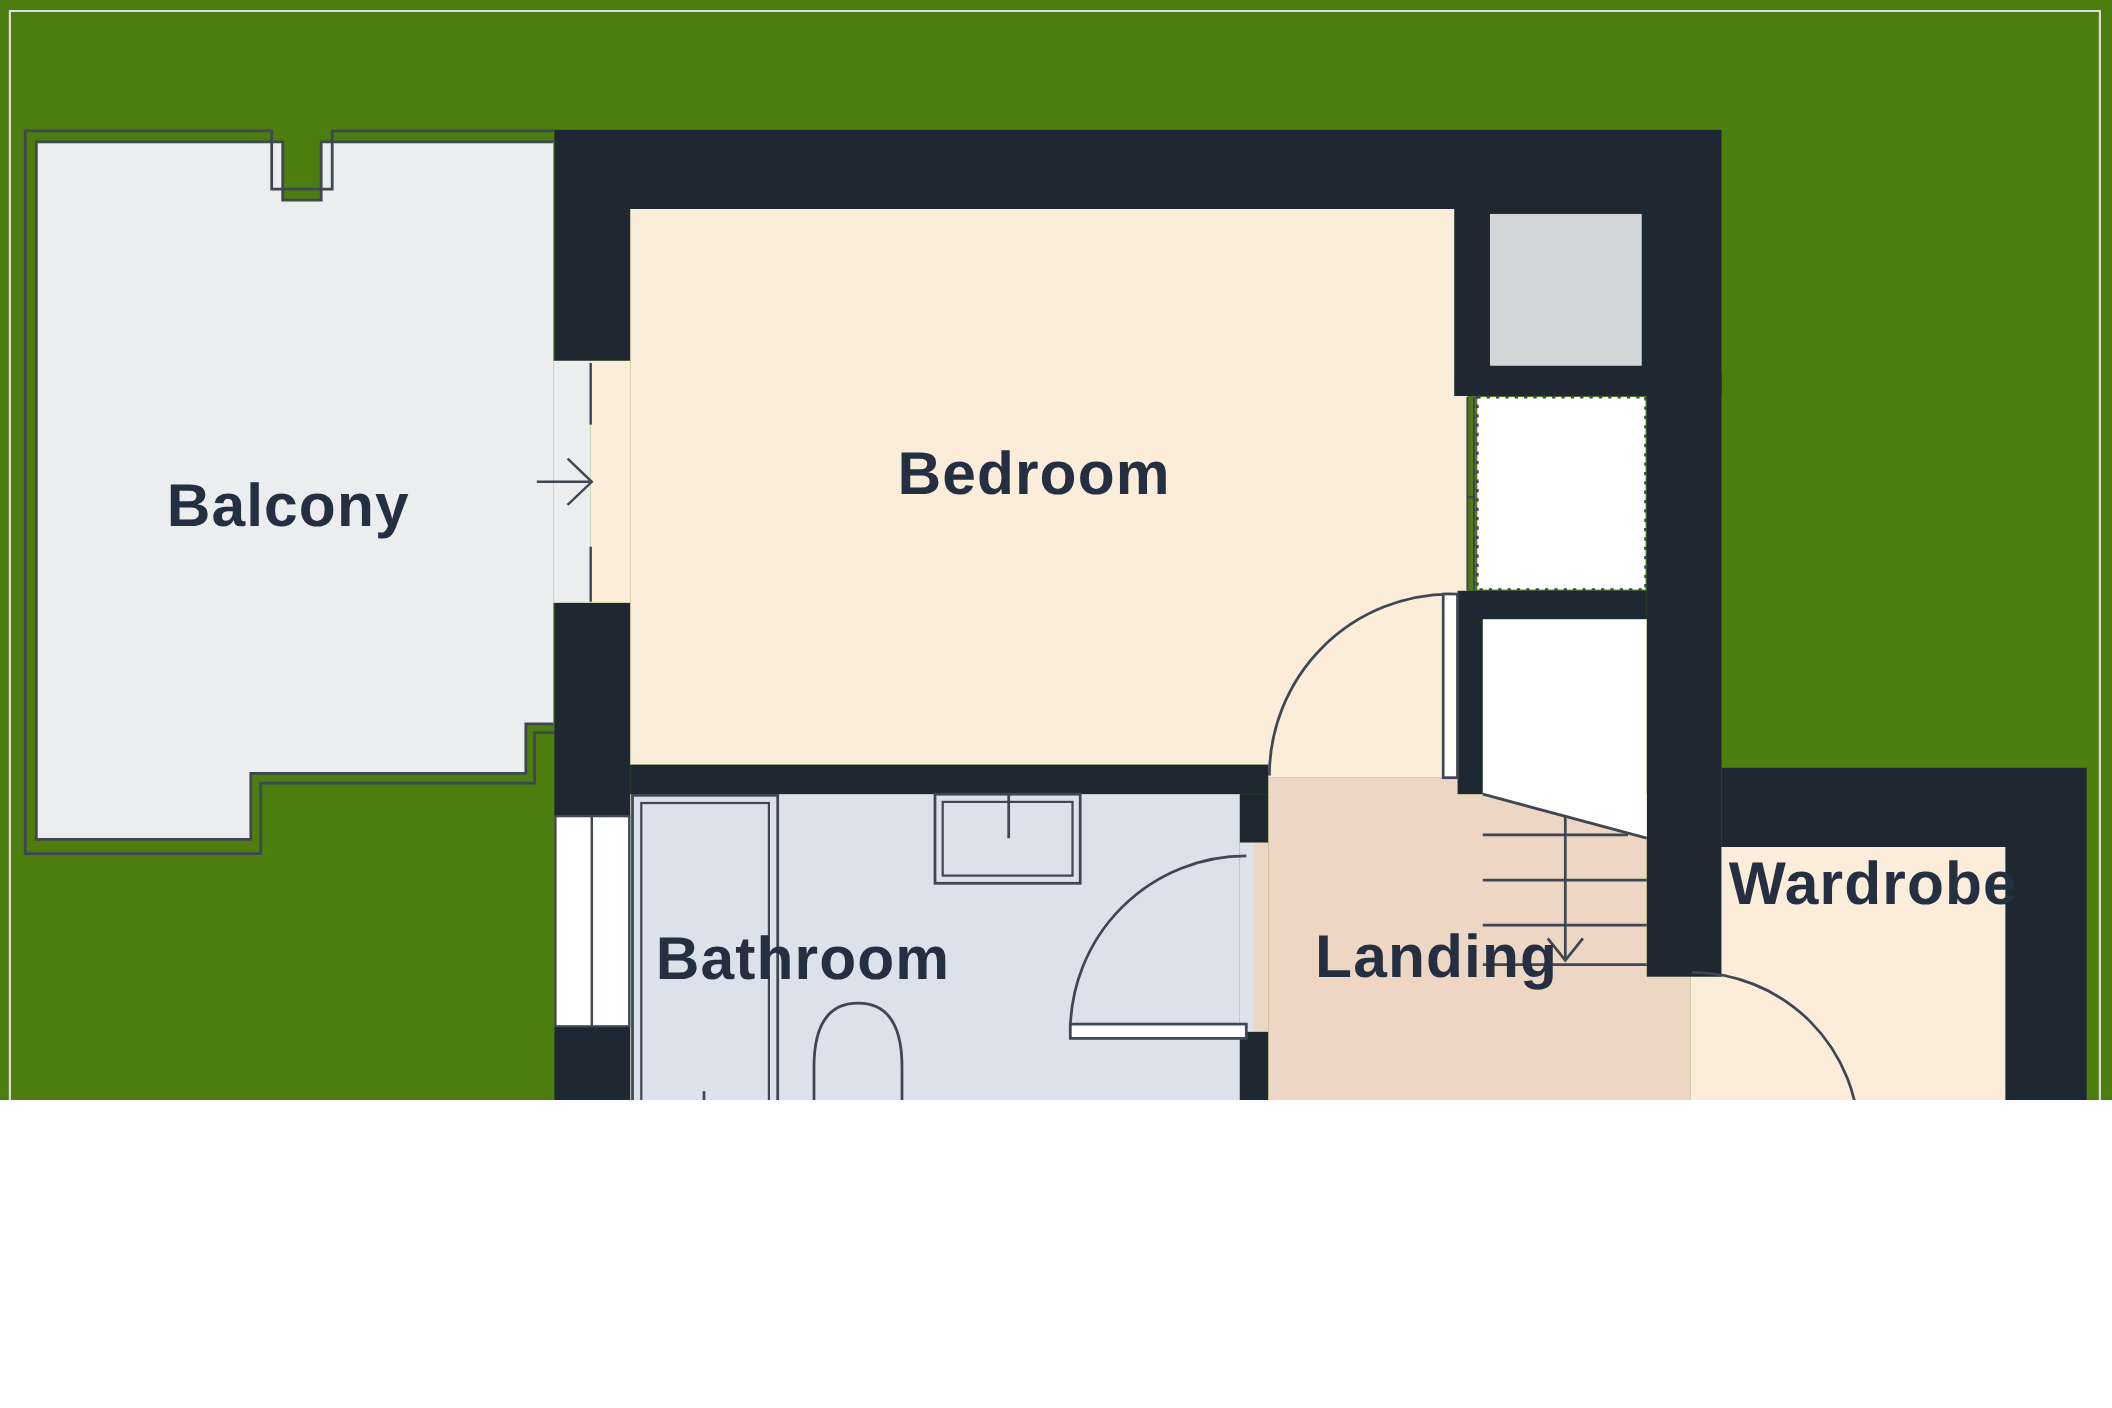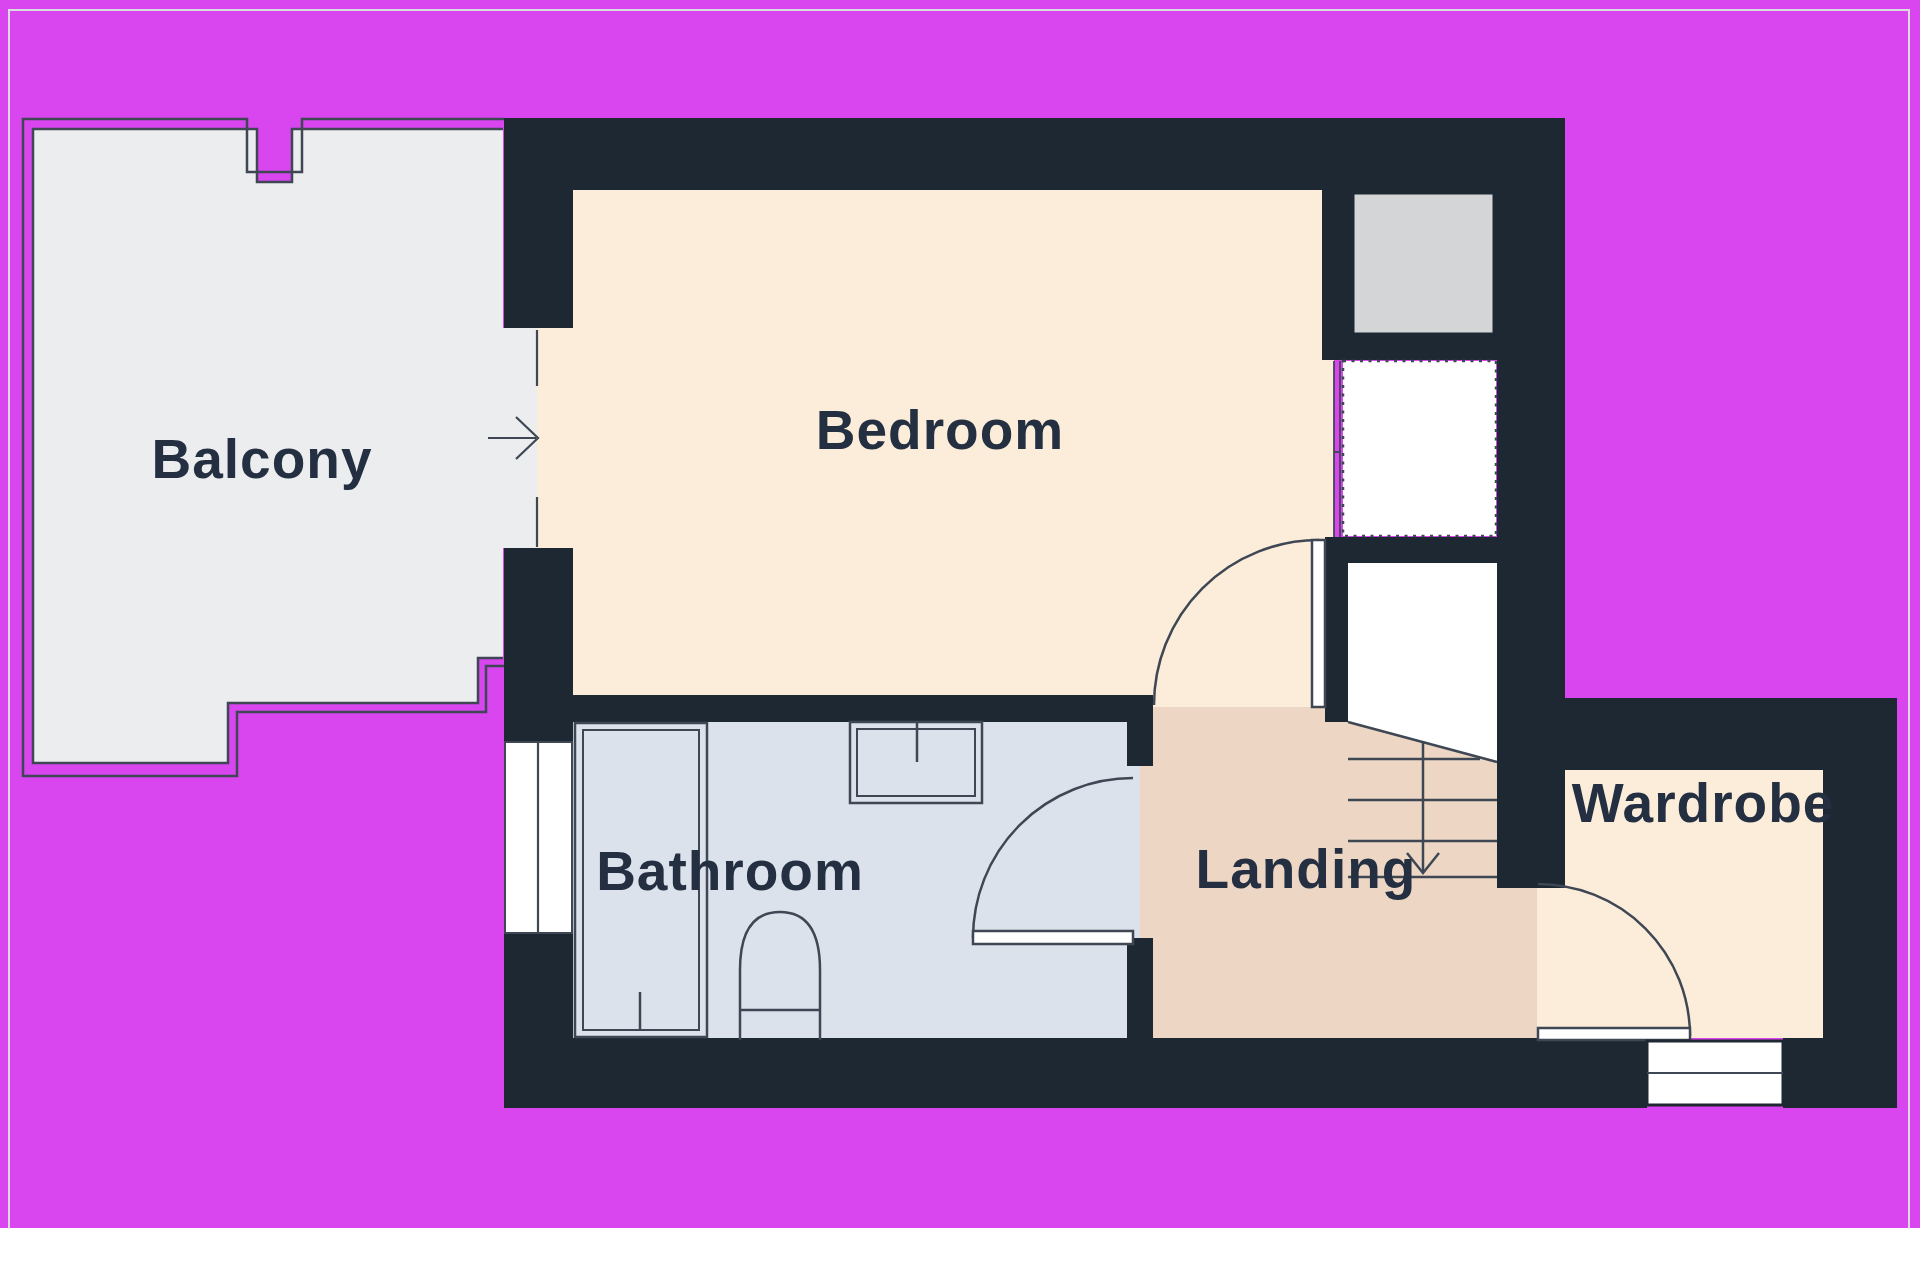--- a/index.html
+++ b/index.html
@@ -1,16 +1,16 @@
 <!DOCTYPE html>
 <html><head>
 <meta charset="utf-8">
 <style>
   html,body{margin:0;padding:0;background:#ffffff;}
-  .stage{width:1920px;height:1228px;position:relative;background:#d946ef;overflow:hidden;}
+  .stage{width:1920px;height:1000px;position:relative;background:#4d7c0f;overflow:hidden;}
   svg{display:block;}
   text{font-family:"Liberation Sans", sans-serif;font-weight:700;font-size:55px;letter-spacing:1px;}
 </style>
 </head>
 <body>
 
 <div class="stage">
 <svg width="1920" height="1280" viewBox="0 0 1920 1280">
 
   <g fill="none" stroke-width="2" stroke="#d9dbdd">

